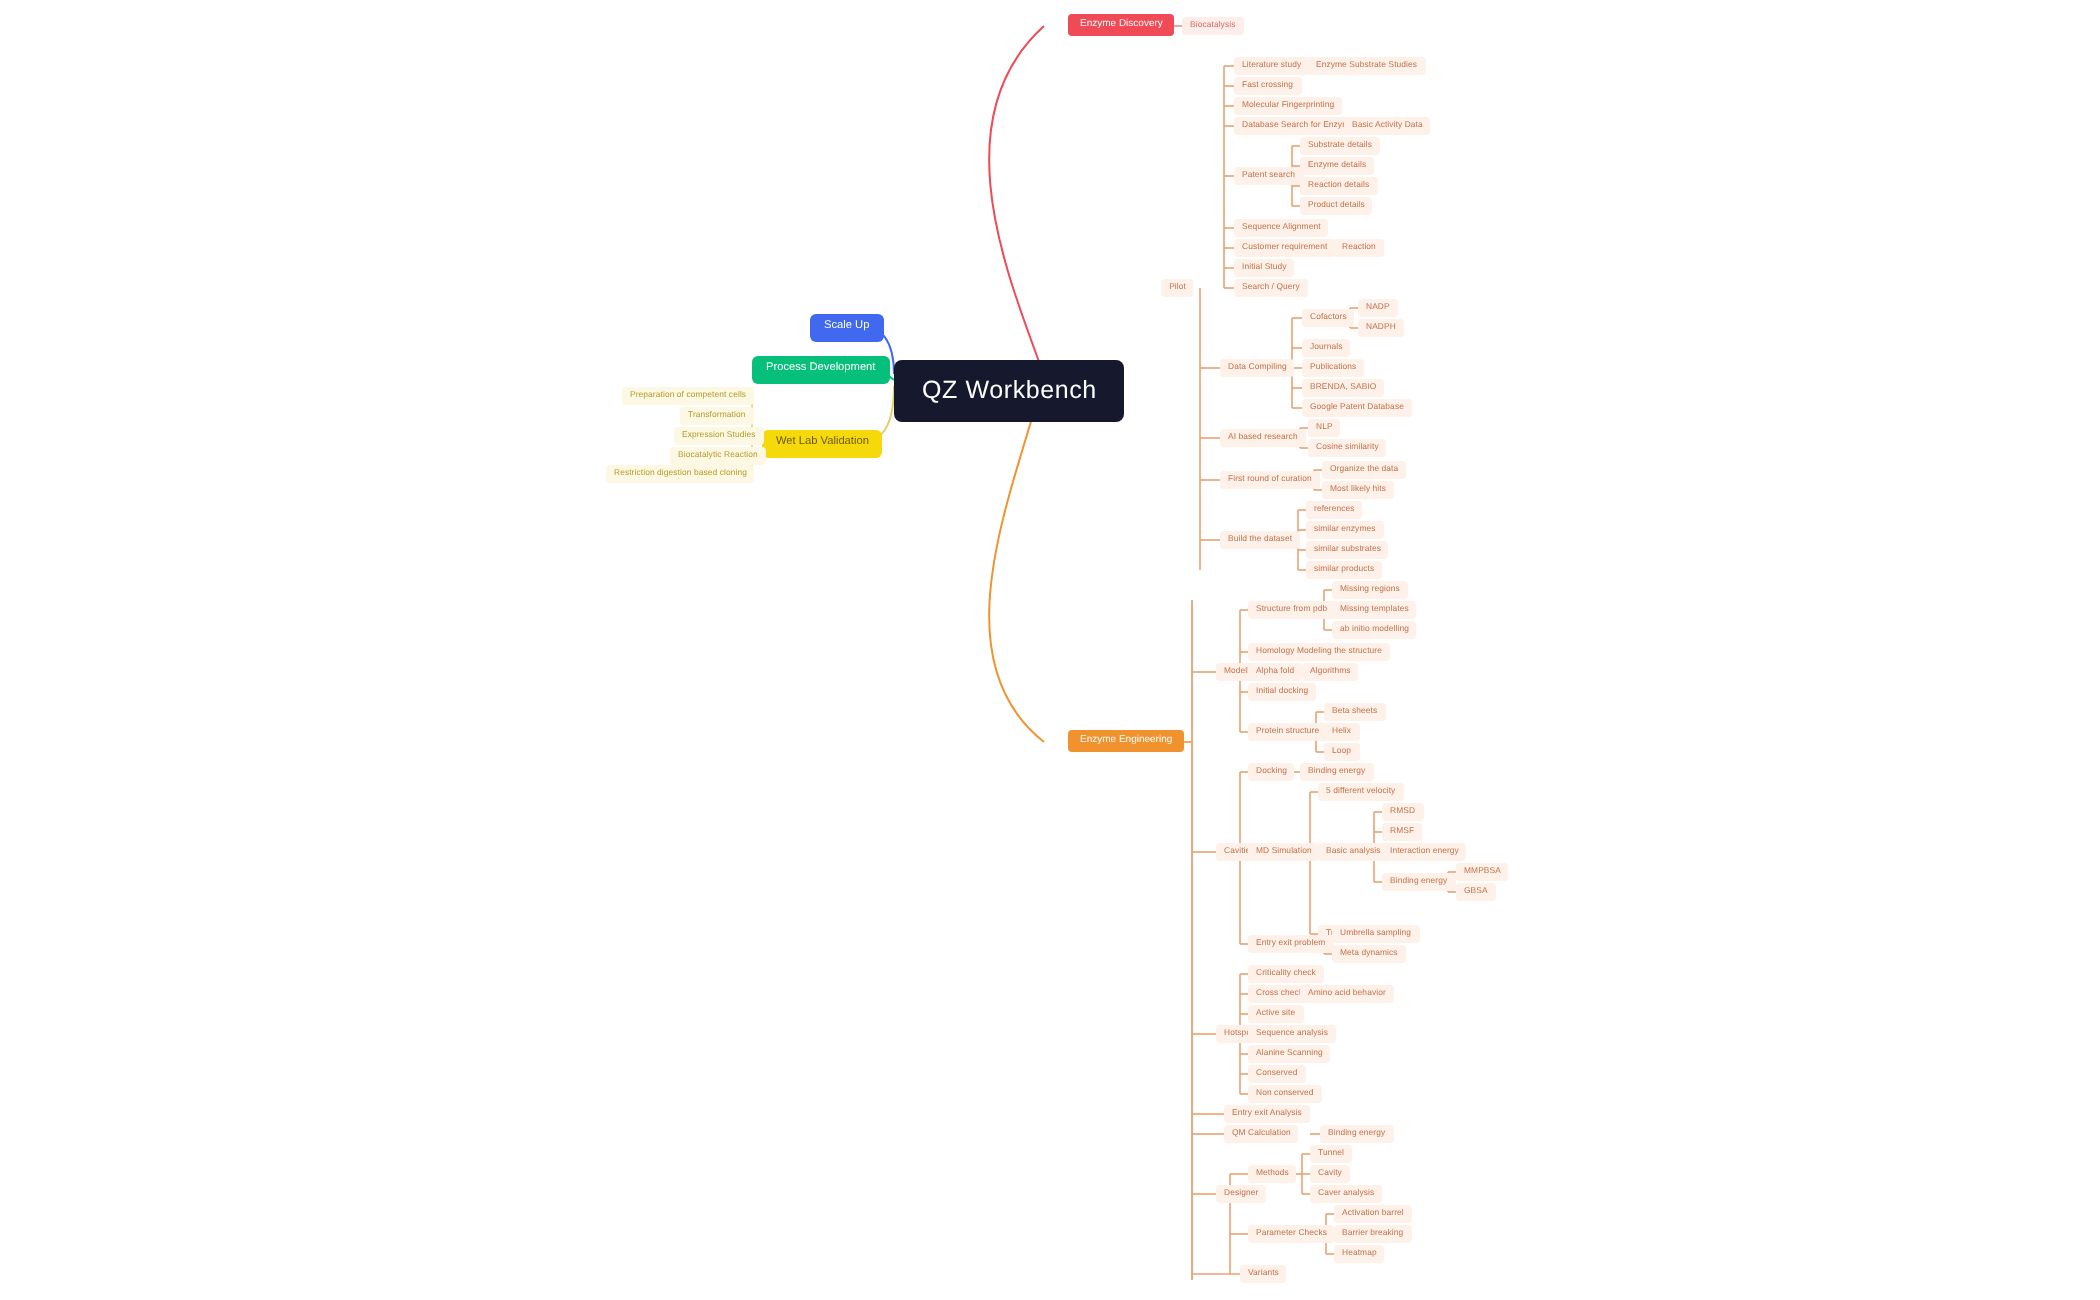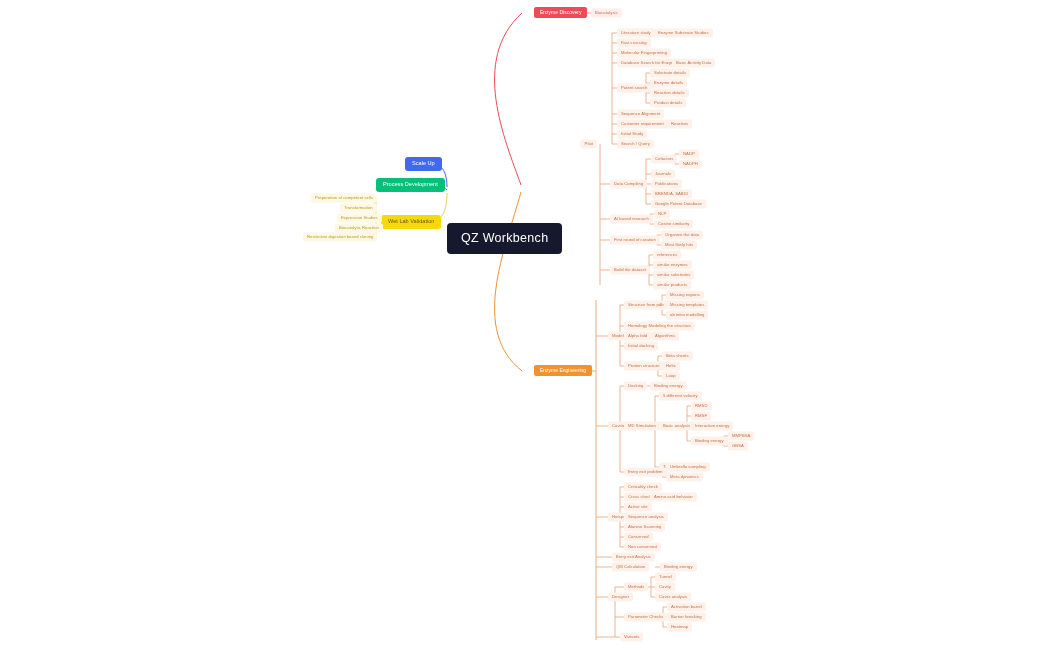--- a/index.html
+++ b/index.html
@@ -25,21 +25,20 @@
 
   
   .root {
     background: #16182e;
     color: #ffffff;
     font-size: 12.5px;
     letter-spacing: .3px;
     padding: 9px 14px;
     border-radius: 4px;
     font-weight: 400;
-    margin-top: 43px;
   }
 
   
   .n-blue   { background:#4169f0; color:#ffffff; font-size:5.6px; padding:4px 7px; border-radius:3px; }
   .n-green  { background:#06bf7a; color:#ffffff; font-size:5.6px; padding:4px 7px; border-radius:3px; }
   .n-yellow { background:#f5d90a; color:#6b5a00; font-size:5.6px; padding:4px 7px; border-radius:3px; }
   .n-red    { background:#ef4a56; color:#ffffff; font-size:5.0px; padding:3px 6px; border-radius:2px; }
   .n-orange { background:#f0932e; color:#ffffff; font-size:5.0px; padding:3px 6px; border-radius:2px; }
 
   

